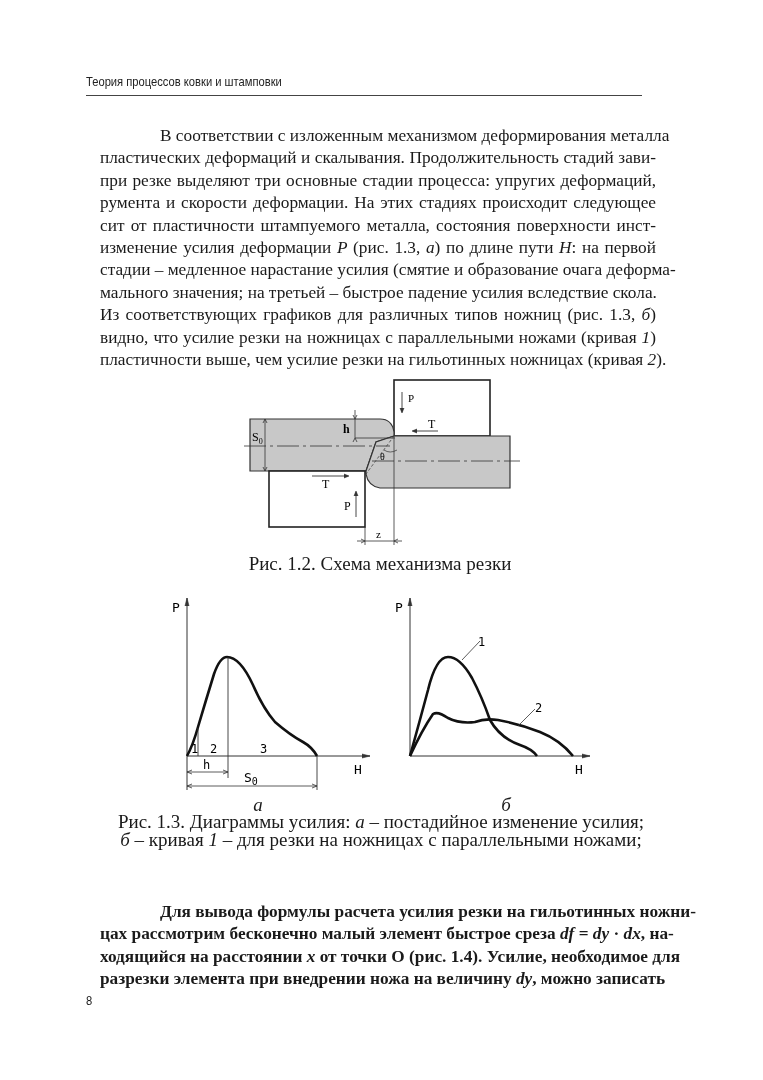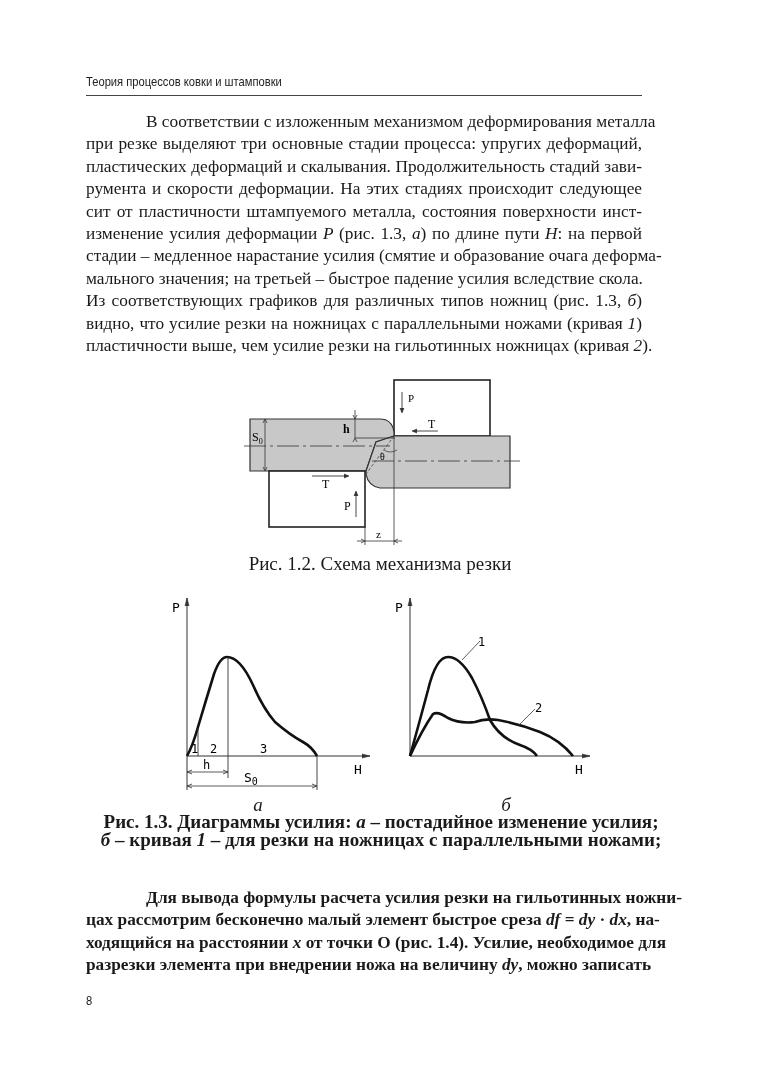--- a/index.html
+++ b/index.html
@@ -6,21 +6,21 @@
   body { width: 763px; height: 1080px; position: relative; overflow: hidden; color: #1a1a1a; }
   .header {
     position: absolute; left: 86px; top: 74px; width: 556px;
     font-family: "Liberation Sans", sans-serif; font-size: 13px; color: #222;
     transform: scaleX(0.86); transform-origin: left top; white-space: nowrap;
   }
   .header-rule { position: absolute; left: 86px; top: 95px; width: 556px; height: 1.4px; background: #444; }
   .para {
     position: absolute; left: 86px; width: 556px;
     font-family: "Liberation Serif", serif; font-size: 17.3px; line-height: 22.4px;
-    text-align: justify; text-align-last: left; margin: 0;
+    text-align: justify; text-align-last: left; margin: 14px;
   }
   .para .line { display: block; text-align: justify; text-align-last: justify; white-space: nowrap; }
   .para .line.last { text-align-last: left; }
   .para .indent { padding-left: 60px; }
   i { font-style: italic; }
   .fig { position: absolute; }
   .caption {
     position: absolute; font-family: "Liberation Serif", serif; font-size: 19px;
     text-align: center; color: #1a1a1a; line-height: 17.5px; white-space: nowrap;
   }
@@ -29,22 +29,22 @@
   .serif-t { font-family: "Liberation Serif", serif; }
 </style>
 </head>
 <body>
 
 <div class="header">Теория процессов ковки и штамповки</div>
 <div class="header-rule"></div>
 
 <div class="para" style="top:111px;">
   <span class="line indent">В соответствии с изложенным механизмом деформирования металла</span>
+  <span class="line">пластических деформаций и скалывания. Продолжительность стадий зави-</span>
   <span class="line">при резке выделяют три основные стадии процесса: упругих деформаций,</span>
-  <span class="line">пластических деформаций и скалывания. Продолжительность стадий зави-</span>
   <span class="line">румента и скорости деформации. На этих стадиях происходит следующее</span>
   <span class="line">сит от пластичности штампуемого металла, состояния поверхности инст-</span>
   <span class="line"><span>изменение усилия деформации </span><i>P</i><span> (рис. 1.3, </span><i>а</i><span>) по длине пути </span><i>H</i><span>: на первой</span></span>
   <span class="line">стадии – медленное нарастание усилия (смятие и образование очага деформа-</span>
   <span class="line">мального значения; на третьей – быстрое падение усилия вследствие скола.</span>
   <span class="line"><span>Из соответствующих графиков для различных типов ножниц (рис. 1.3, </span><i>б</i><span>)</span></span>
   <span class="line"><span>видно, что усилие резки на ножницах с параллельными ножами (кривая </span><i>1</i><span>)</span></span>
   <span class="line last"><span>пластичности выше, чем усилие резки на гильотинных ножницах (кривая </span><i>2</i><span>).</span></span>
 </div>
 
@@ -128,21 +128,21 @@
   <path d="M30 166 Q40 130 48 100 Q56 67 68 67 Q80 67 92 88 Q102 107 110 130 Q120 148 140 155 Q152 159 157 166" fill="none" stroke="#111" stroke-width="2.6"></path>
   <path d="M30 166 Q42 140 53 124 Q58 121 68 128 Q80 134 95 132 Q105 128 118 130 Q140 134 160 142 Q180 150 193 166" fill="none" stroke="#111" stroke-width="2.6"></path>
   <line x1="82" y1="70" x2="100" y2="51" stroke="#333" stroke-width="0.8"></line>
   <text x="98" y="56" font-size="12">1</text>
   <line x1="138" y1="136" x2="155" y2="119" stroke="#333" stroke-width="0.8"></line>
   <text x="155" y="122" font-size="12">2</text>
 </svg>
 
 <div class="caption" style="left:228px; top:796px; width:60px;"><i>а</i></div>
 <div class="caption" style="left:476px; top:796px; width:60px;"><i>б</i></div>
-<div class="caption" style="left:86px; top:813px; width:590px;font-weight:bold;">
+<div class="caption" style="left:86px; top:813px; width:590px;">
   <div><span>Рис. 1.3. Диаграммы усилия: </span><i>а</i><span> – постадийное изменение усилия;</span></div>
   <div><i>б</i><span> – кривая </span><i>1</i><span> – для резки на ножницах с параллельными ножами;</span></div>
 </div>
 
 <div class="para" style="top:887px;font-weight:bold;">
   <span class="line indent">Для вывода формулы расчета усилия резки на гильотинных ножни-</span>
   <span class="line"><span>цах рассмотрим бесконечно малый элемент быстрое среза </span><i>df</i><span> = </span><i>dy</i><span> · </span><i>dx</i><span>, на-</span></span>
   <span class="line"><span>ходящийся на расстоянии </span><i>x</i><span> от точки О (рис. 1.4). Усилие, необходимое для</span></span>
   <span class="line"><span>разрезки элемента при внедрении ножа на величину </span><i>dy</i><span>, можно записать</span></span>
 </div>

